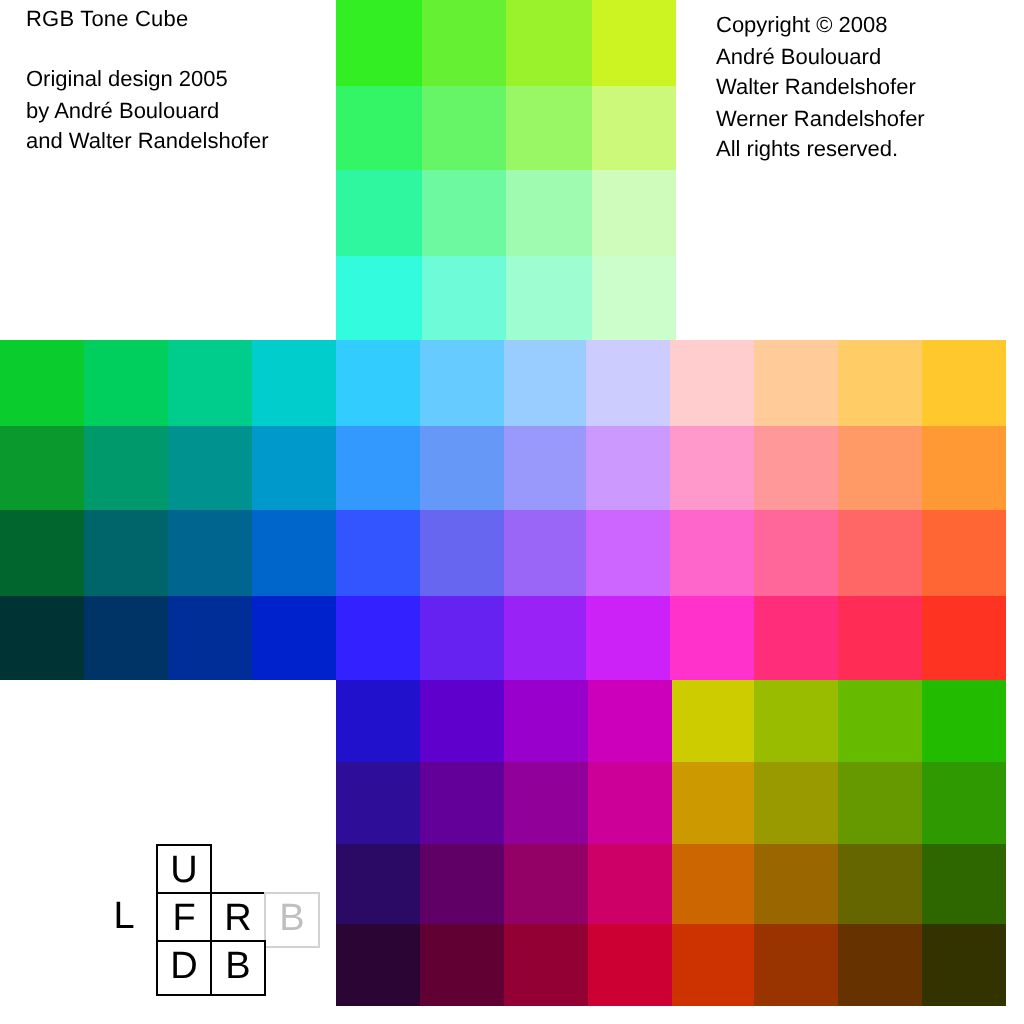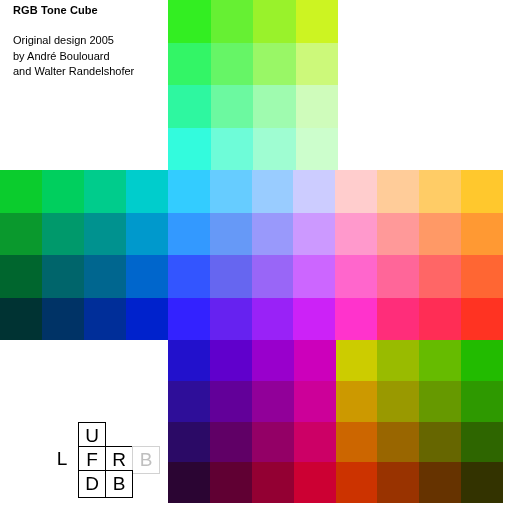--- a/index.html
+++ b/index.html
@@ -2,21 +2,21 @@
 <html><head>
 <meta charset="utf-8">
 <style>
   html,body{margin:0;padding:0;background:#ffffff;}
   body{width:512px;height:512px;position:relative;overflow:hidden;
        font-family:"Liberation Sans",sans-serif;color:#000;}
 
   .canvas{position:absolute;left:0;top:0;width:512px;height:512px;background:#fff;}
 
   
-  .title{position:absolute;left:13px;top:3px;font-size:11px;font-weight:bold;
+  .title{position:absolute;left:13px;top:3px;font-size:11px;font-weight:normal;
          letter-spacing:.1px;line-height:14px;white-space:nowrap;}
   .credit{position:absolute;left:13px;top:33px;font-size:11px;line-height:15.5px;
           white-space:pre;}
   .copyright{position:absolute;left:358px;top:6px;font-size:11px;line-height:15.5px;
              white-space:pre;}
 
   
   .grid{position:absolute;display:grid;}
   .cell{width:100%;height:100%;}
 
@@ -45,20 +45,25 @@
 <body>
 
 <div class="canvas">
 
   <div class="title">RGB Tone Cube</div>
 
   <div class="credit">Original design 2005
 by André Boulouard
 and Walter Randelshofer</div>
 
+  <div class="copyright">Copyright © 2008
+André Boulouard
+Walter Randelshofer
+Werner Randelshofer
+All rights reserved.</div>
 
   <div class="grid" id="grid-up">
       <div class="cell" style="background: rgb(51, 238, 34);"></div>
       <div class="cell" style="background: rgb(102, 240, 51);"></div>
       <div class="cell" style="background: rgb(153, 242, 43);"></div>
       <div class="cell" style="background: rgb(204, 244, 34);"></div>
       <div class="cell" style="background: rgb(51, 245, 102);"></div>
       <div class="cell" style="background: rgb(102, 245, 102);"></div>
       <div class="cell" style="background: rgb(153, 247, 102);"></div>
       <div class="cell" style="background: rgb(204, 249, 122);"></div>

